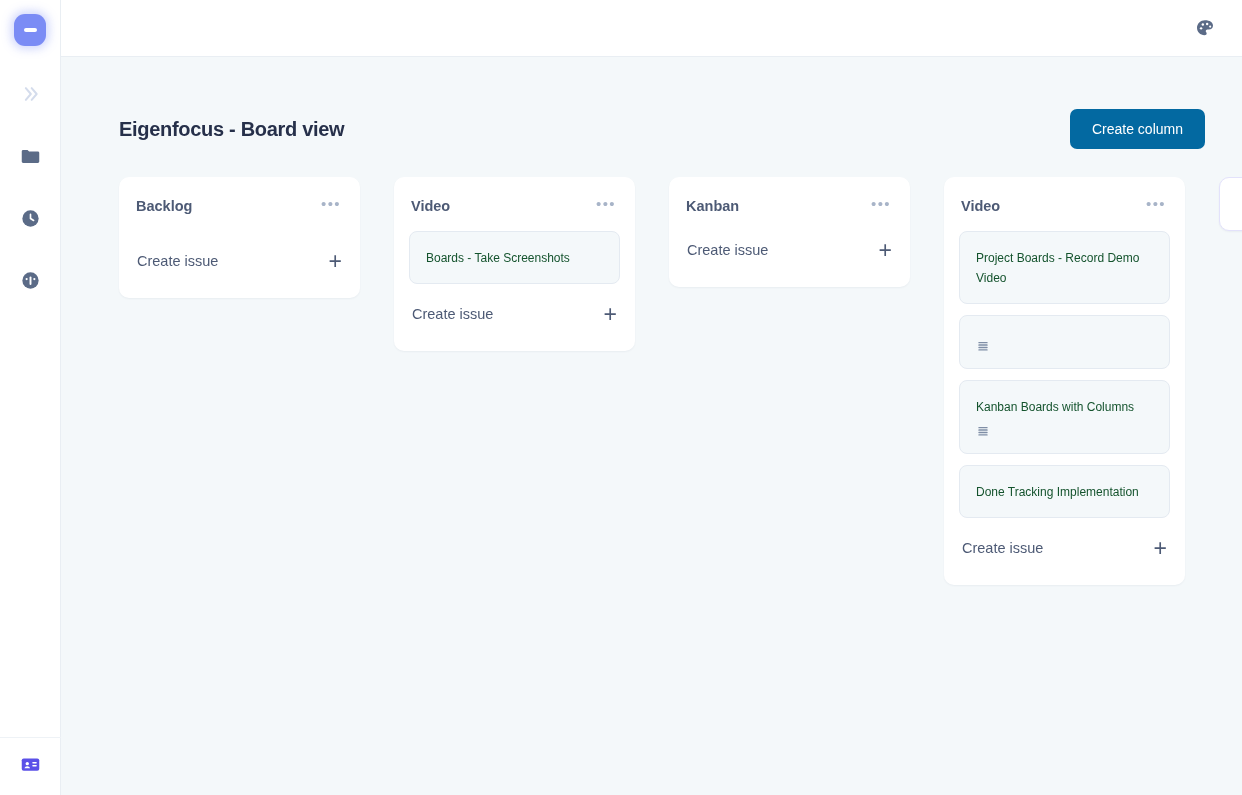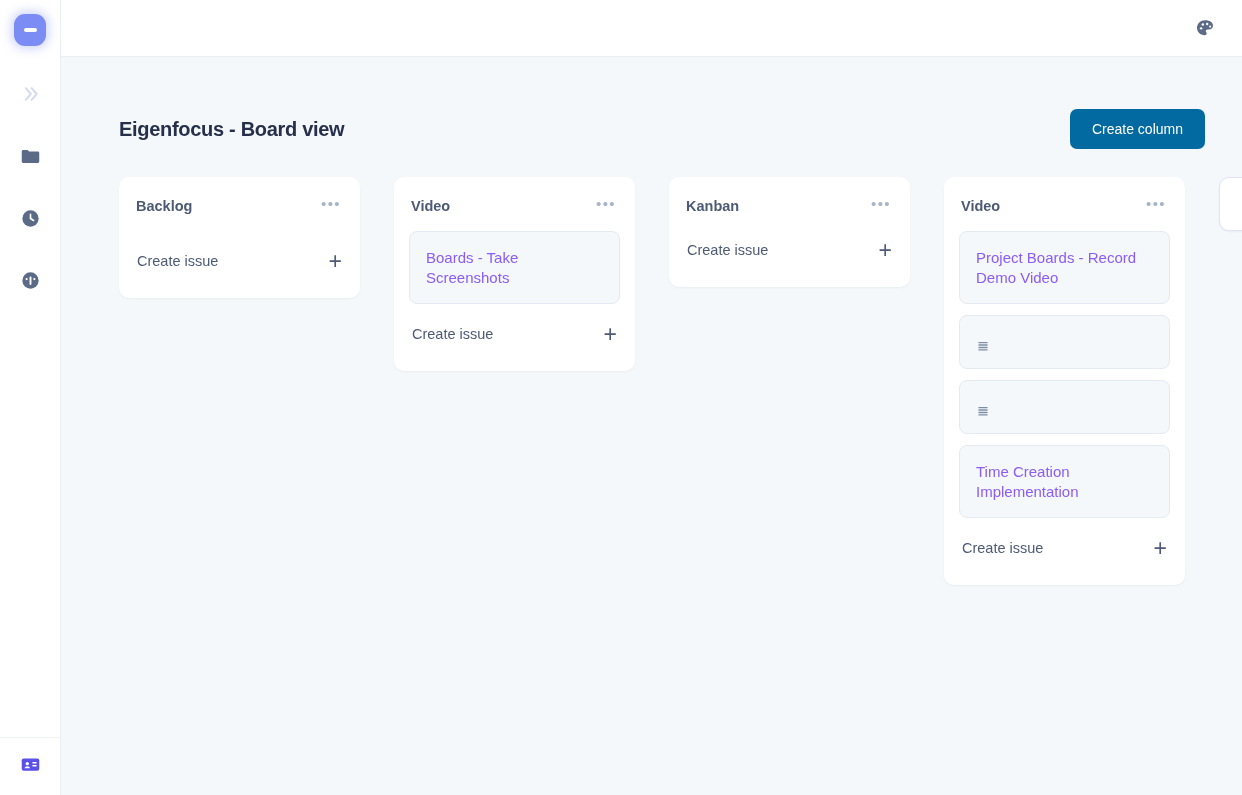--- a/index.html
+++ b/index.html
@@ -178,22 +178,22 @@
   .cards { display: flex; flex-direction: column; gap: 11px; margin-top: 11px; }
 
   .card {
     background: #f4f8fa;
     border: 1px solid #e4eaf1;
     border-radius: 8px;
     padding: 16px 16px 15px 16px;
     cursor: pointer;
   }
   .card-title {
-    font-size: 15px;
-    color: #8b5cf6;
+    font-size: 12px;
+    color: #14532d;
     line-height: 20px;
   }
   .card-meta {
     margin-top: 7px;
     color: #7f8ea6;
     display: flex;
     align-items: center;
   }
   .card-meta svg { display: block; }
 
@@ -363,34 +363,35 @@
                     <rect x="4" y="5" width="16" height="2.3" rx="1"></rect>
                     <rect x="4" y="9.2" width="16" height="2.3" rx="1"></rect>
                     <rect x="4" y="13.4" width="16" height="2.3" rx="1"></rect>
                     <rect x="4" y="17.6" width="16" height="2.3" rx="1"></rect>
                   </svg>
                 </span>
               </div>
             </div>
 
             <div class="card">
+              <div class="card-title">Kanban Boards with Columns</div>
               <div class="card-meta">
                 <span>
                   <svg width="14" height="14" viewBox="0 0 24 24" fill="currentColor">
                     <rect x="4" y="5" width="16" height="2.3" rx="1"></rect>
                     <rect x="4" y="9.2" width="16" height="2.3" rx="1"></rect>
                     <rect x="4" y="13.4" width="16" height="2.3" rx="1"></rect>
                     <rect x="4" y="17.6" width="16" height="2.3" rx="1"></rect>
                   </svg>
                 </span>
               </div>
             </div>
 
             <div class="card">
-              <div class="card-title">Time Creation Implementation</div>
+              <div class="card-title">Done Tracking Implementation</div>
             </div>
 
 
           </div>
           <div class="create-issue">
             <span class="create-issue-label">Create issue</span>
             <span class="plus">+</span>
           </div>
         </div>
 

